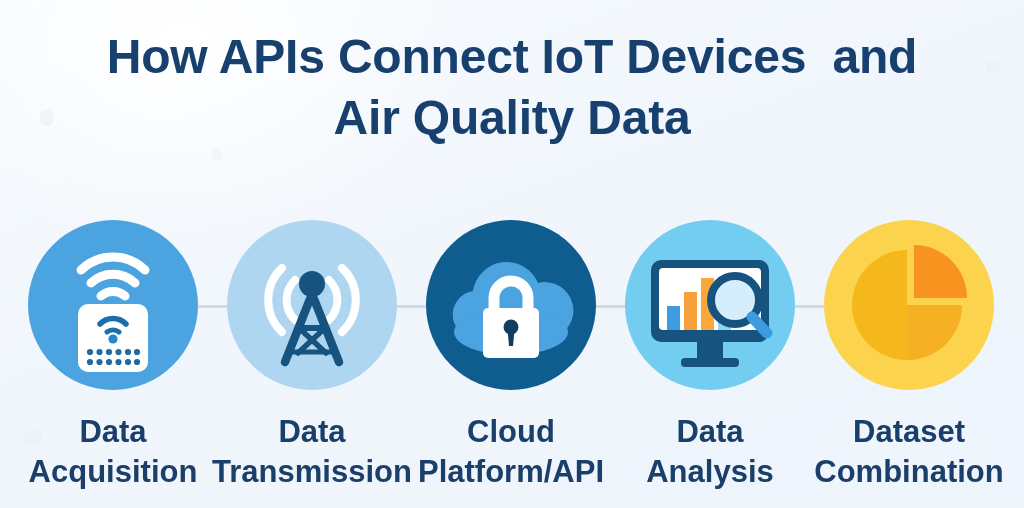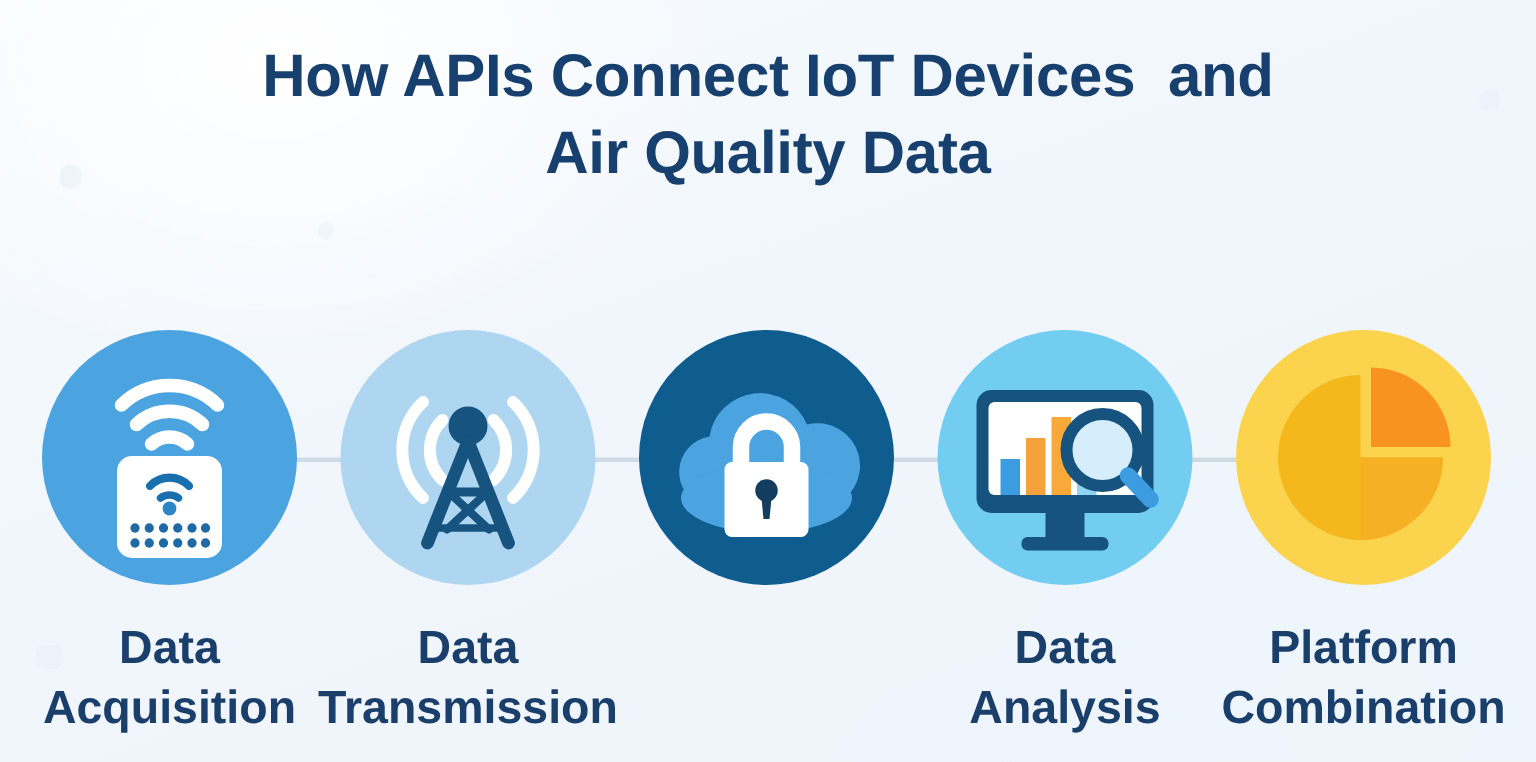--- a/index.html
+++ b/index.html
@@ -34,21 +34,21 @@
   
   .title-block {
     position: absolute;
     left: 0;
     top: 26px;
     width: 1024px;
     text-align: center;
   }
   .title-line {
     color: #17406e;
-    font-size: 40px;
+    font-size: 48px;
     font-weight: bold;
     letter-spacing: -0.2px;
     line-height: 1.28;
     white-space: pre;
   }
 
   
   .steps {
     position: absolute;
     left: 0;
@@ -200,20 +200,22 @@
           <ellipse cx="85" cy="112" rx="57" ry="23" fill="#4ba3df"></ellipse>
 
           <path d="M68 90 V78 a17 17 0 0 1 34 0 V90" fill="none" stroke="#ffffff" stroke-width="11"></path>
 
           <rect x="57" y="88" width="56" height="50" rx="5" ry="5" fill="#ffffff"></rect>
 
           <circle cx="85" cy="107" r="7.5" fill="#123d5e"></circle>
           <path d="M81.5 110 L88.5 110 L87 126 L83 126 Z" fill="#123d5e"></path>
         </svg>
       </div>
+      <div class="step-label">Cloud
+Platform/API</div>
     </div>
 
     <div class="step" style="left:610px;">
       <div class="circle c4">
         <svg viewBox="0 0 170 170">
 
           <rect x="26" y="40" width="118" height="82" rx="10" ry="10" fill="#16537f"></rect>
           <rect x="34" y="48" width="102" height="62" rx="4" ry="4" fill="#ffffff"></rect>
 
           <rect x="72" y="122" width="26" height="18" fill="#16537f"></rect>
@@ -237,18 +239,18 @@
       <div class="circle c5">
         <svg viewBox="0 0 170 170">
 
           <path d="M83 85 L83 30 A55 55 0 1 0 138 85 L83 85 Z" fill="#f5b81c"></path>
 
           <path d="M83 85 L138 85 A55 55 0 0 1 83 140 Z" fill="#f5b024"></path>
 
           <path d="M90 78 L90 25 A53 53 0 0 1 143 78 Z" fill="#f7931e"></path>
         </svg>
       </div>
-      <div class="step-label">Platform
+      <div class="step-label">Dataset
 Combination</div>
     </div>
 
   </div>
 </div>
 
 </body></html>

